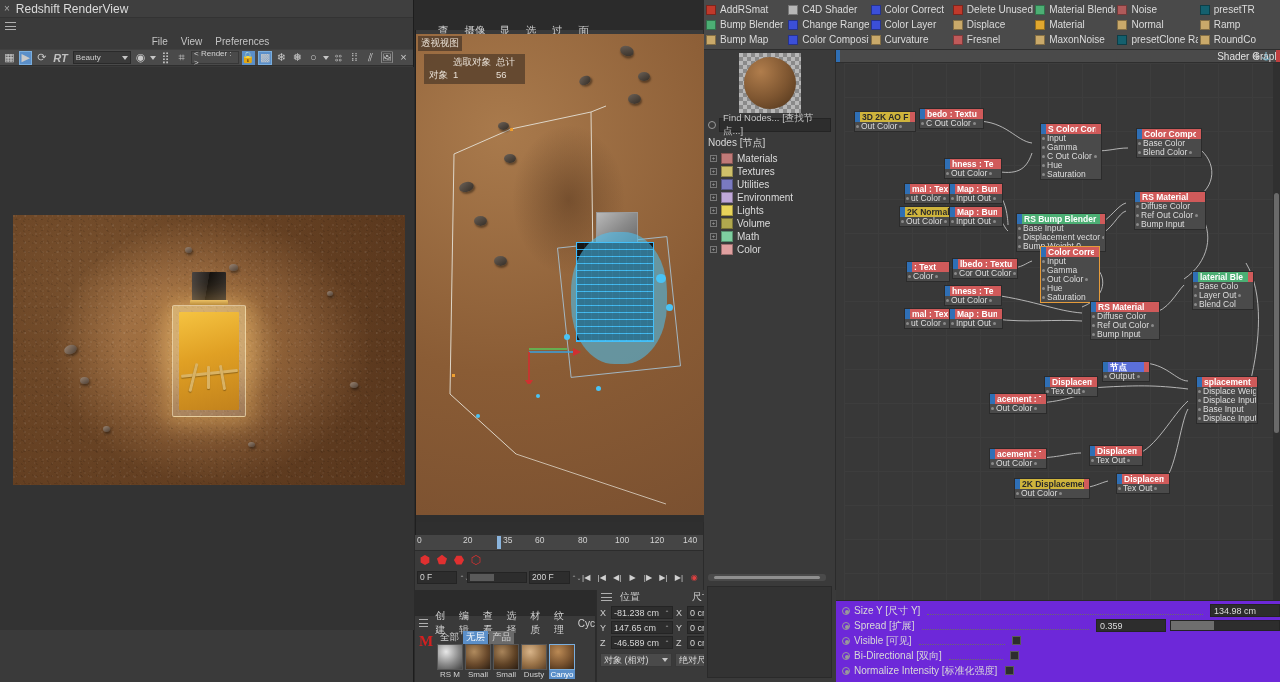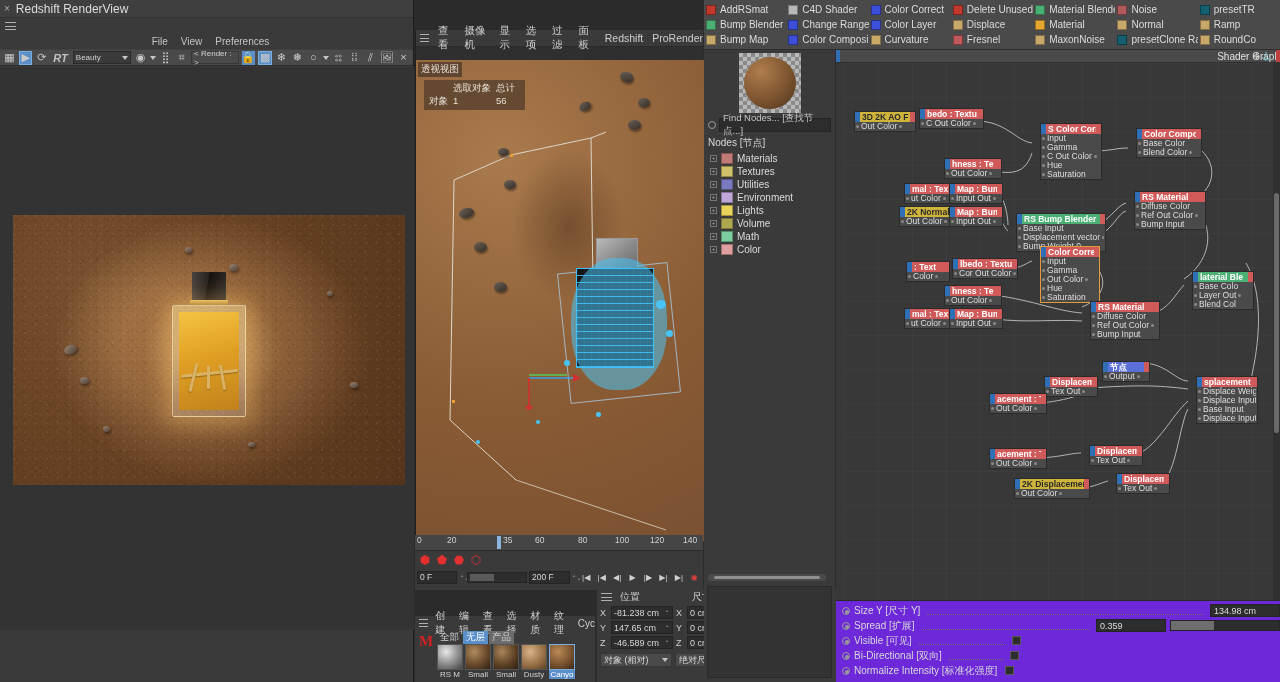--- a/index.html
+++ b/index.html
@@ -102,21 +102,21 @@
 
   
   .vp {
     position: absolute; left: 415px; top: 30px; width: 288px; height: 505px;
     background:#2f2f2f; border-left:1px solid #1f1f1f;
   }
   .vp-menu {
     height: 17px; background: #3a3a3a; display:flex; align-items:center; gap:9px;
     padding-left:4px; font-size:10.5px; color:#cfcfcf; border-bottom:1px solid #2a2a2a;
   }
-  .vp-scene { position:absolute; left:0; top:30px; width:288px; height:488px; overflow:hidden;
+  .vp-scene { position:absolute; left:0; top:4px; width:288px; height:488px; overflow:hidden;
     background:
       radial-gradient(ellipse 28% 22% at 53% 34%, rgba(60,34,16,.40), rgba(0,0,0,0) 70%),
       radial-gradient(circle at 30% 20%, #a97a4c, #8a5c35 55%, #7a5030 100%);
   }
   .vp-label {
     position:absolute; left:2px; top:2px; background:#5f452f; color:#e6ddd2; font-size:9.5px;
     padding:1px 3px;
   }
   .vp-stats {
     position:absolute; left:8px; top:20px; background:rgba(95,69,47,.92); color:#e8e0d6;
@@ -416,21 +416,21 @@
         <line x1="8" y1="28" x2="8" y2="58" stroke="#d03030" stroke-width="1.6"></line>
         <polygon points="4,56 8,62 12,56" fill="#d03030"></polygon>
       </svg>
       <div class="vp-scroll-x"></div>
     </div>
   </div>
 
   <div class="tl">
     <div class="tl-ruler">
       <span class="tl-tick" style="left:2px">0</span>
-      <span class="tl-tick" style="left:32px">20</span>
+      <span class="tl-tick" style="left:48px">20</span>
       <span class="tl-mark" style="left:82px"></span>
       <span class="tl-tick" style="left:88px">35</span>
       <span class="tl-tick" style="left:120px">60</span>
       <span class="tl-tick" style="left:163px">80</span>
       <span class="tl-tick" style="left:200px">100</span>
       <span class="tl-tick" style="left:235px">120</span>
       <span class="tl-tick" style="left:268px">140</span>
     </div>
     <div class="tl-keys">
       <span class="keyico">⬢</span>

